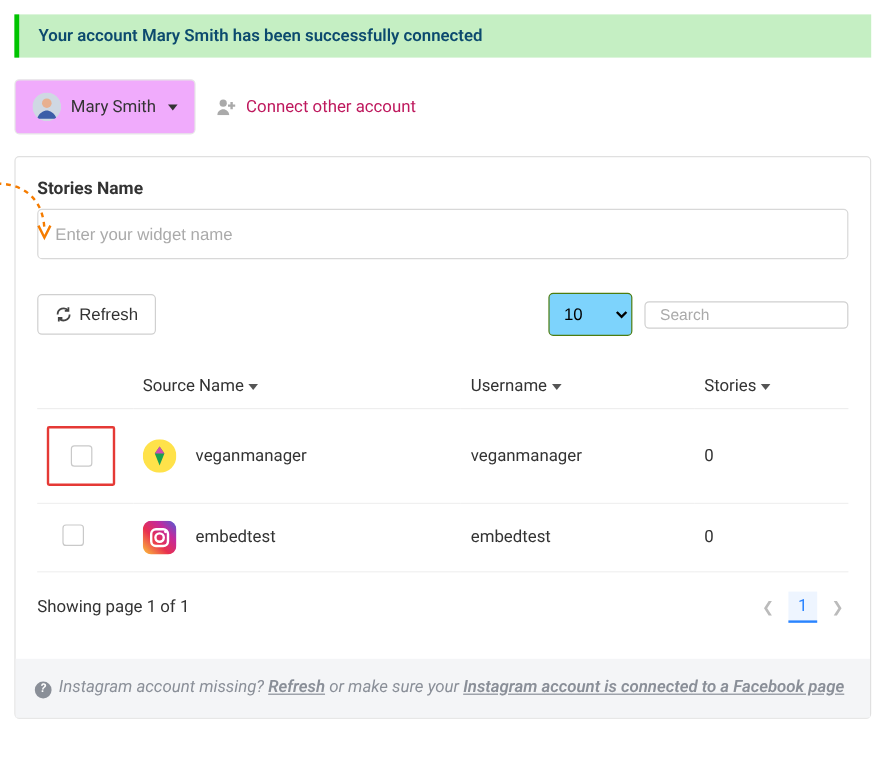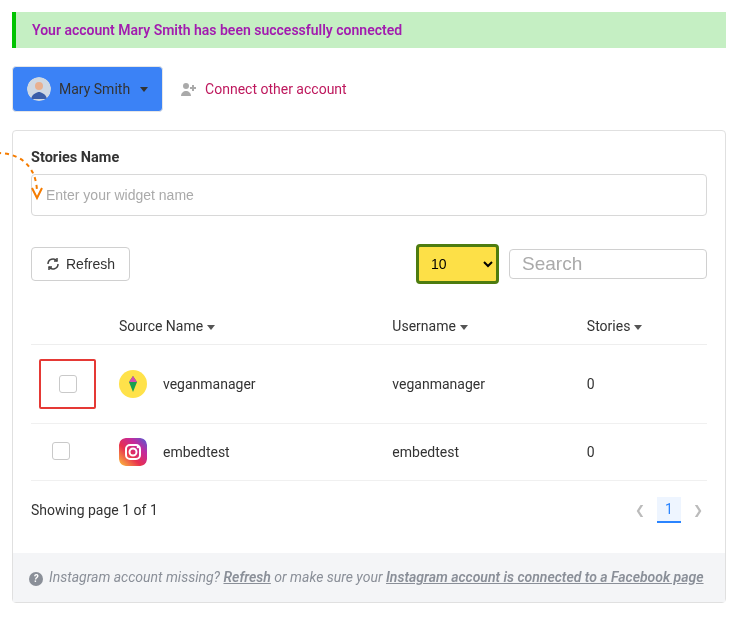--- a/index.html
+++ b/index.html
@@ -9,36 +9,36 @@
     font-family: -apple-system, BlinkMacSystemFont, "Segoe UI", Roboto, sans-serif;
     font-size: 14px;
     color: #333;
     background: #fff;
     width: 738px;
   }
   .alert-success {
     background: #c5efc3;
     border-left: 4px solid #00c400;
     padding: 10px 16px;
-    color: #a21caf;
+    color: #0c4a6e;
     font-weight: 600;
     font-size: 14px;
     margin-bottom: 18px;
   }
   .acct-row {
     display: flex;
     align-items: center;
     gap: 18px;
     margin-bottom: 18px;
   }
   .acct-pill {
     display: flex;
     align-items: center;
     gap: 8px;
-    background: #3b82f6;
+    background: #f0abfc;
     border: 1px solid #e6e6e6;
     border-radius: 4px;
     padding: 10px 14px;
     cursor: pointer;
   }
   .avatar-svg { width: 24px; height: 24px; border-radius: 50%; display:block; }
   .acct-pill .name { color: #333; font-size: 14px; }
   .caret-down {
     display: inline-block;
     width: 0; height: 0;
@@ -77,33 +77,33 @@
     border: 1px solid #d0d0d0;
     background: #fff;
     border-radius: 4px;
     padding: 8px 14px;
     font-size: 14px;
     color: #333;
     cursor: pointer;
   }
   .spacer { flex: 1; }
   .sel {
-    border: 3px solid #4d7c0f;
+    border: 1px solid #4d7c0f;
     border-radius: 4px;
     padding: 8px 8px;
     font-size: 14px;
-    background:#fde047;
-    width: 83px;
+    background:#7dd3fc;
+    width: 70px;
   }
   .search {
     border: 1px solid #d0d0d0;
     border-radius: 4px;
     padding: 3px 12px;
-    font-size: 19px;
-    width: 198px;
+    font-size: 13px;
+    width: 170px;
   }
   .search::placeholder{color:#aaa;}
   table.tbl { width: 100%; border-collapse: collapse; }
   table.tbl th {
     text-align: left;
     font-weight: 400;
     font-size: 14px;
     padding: 10px 8px;
     border-bottom: 1px solid #eee;
   }

